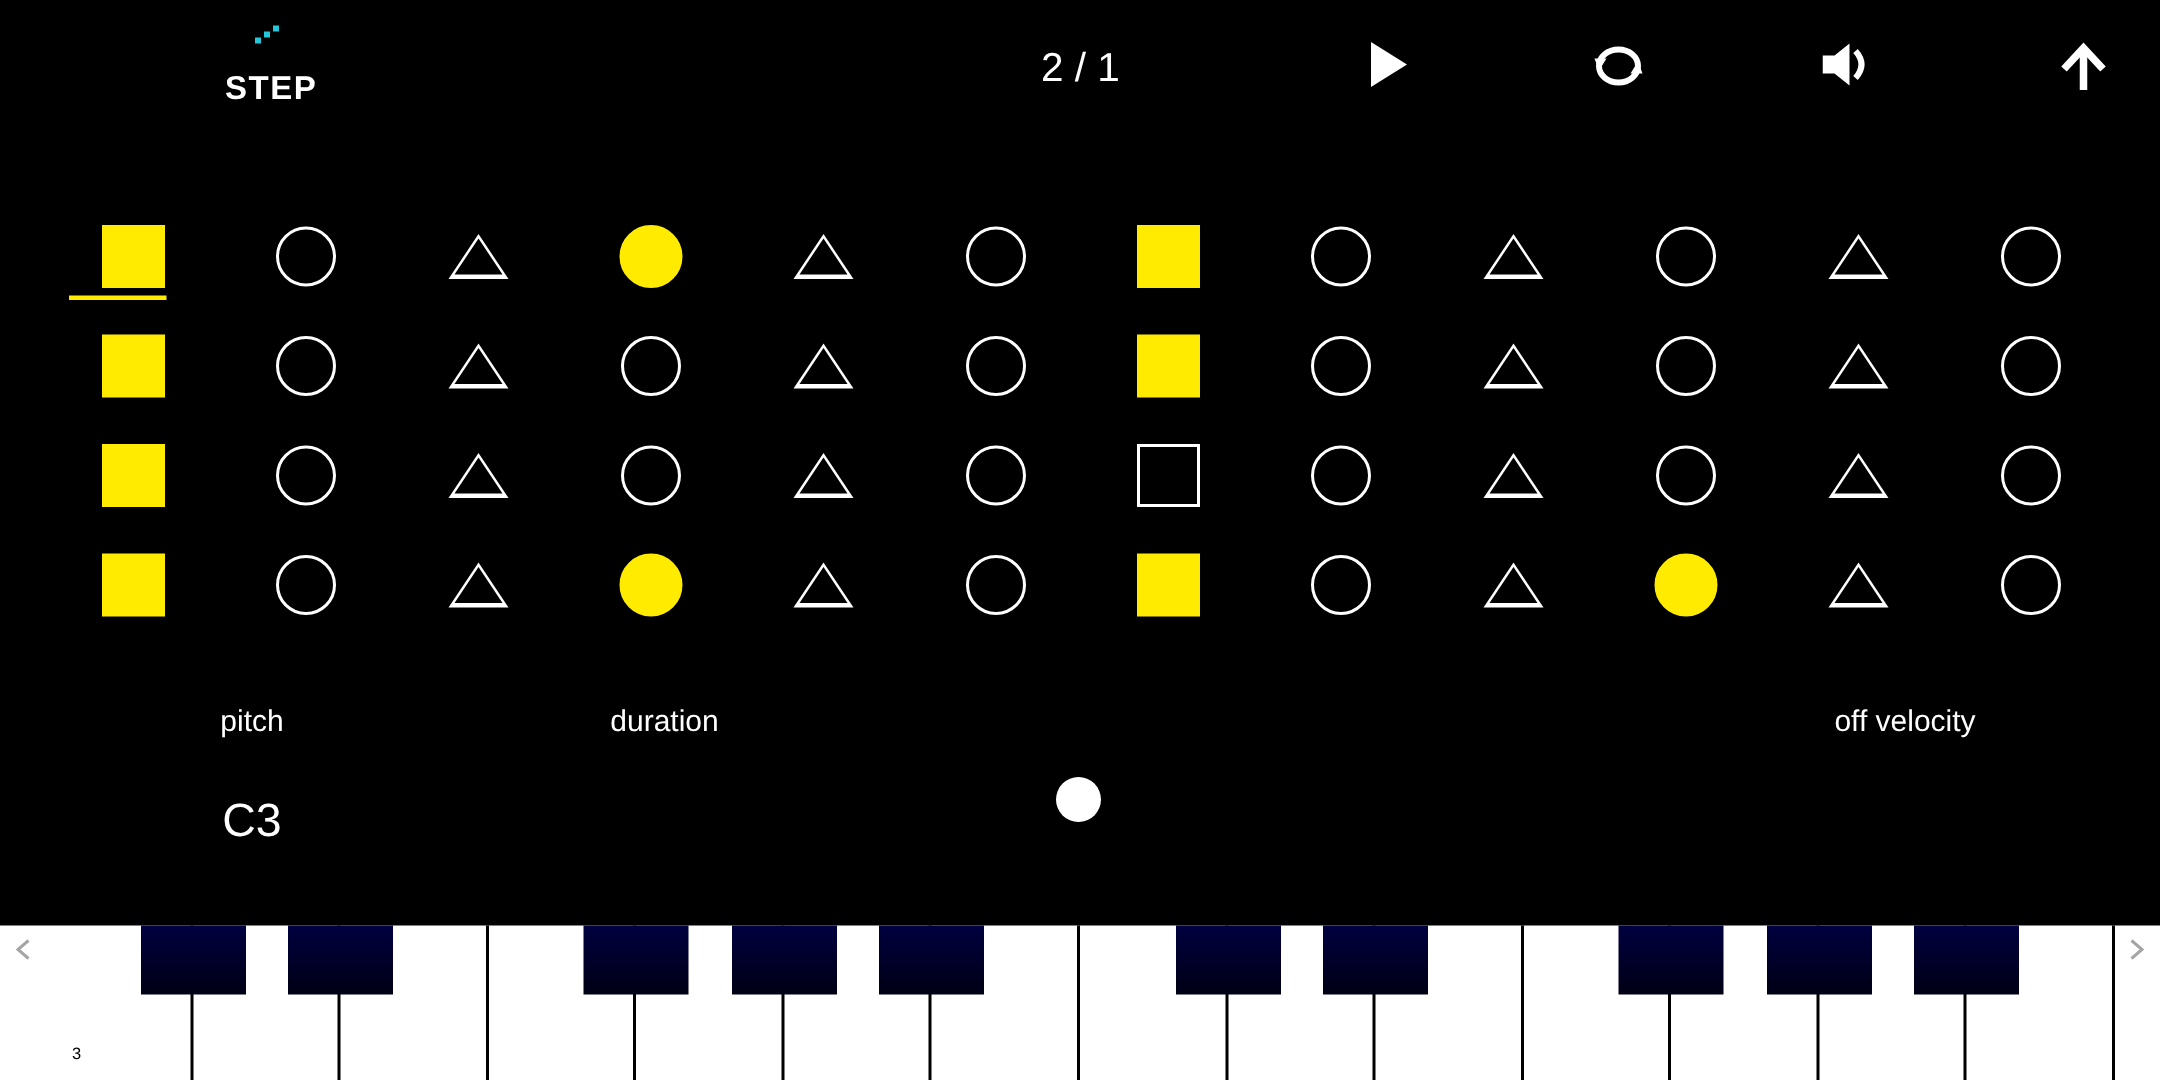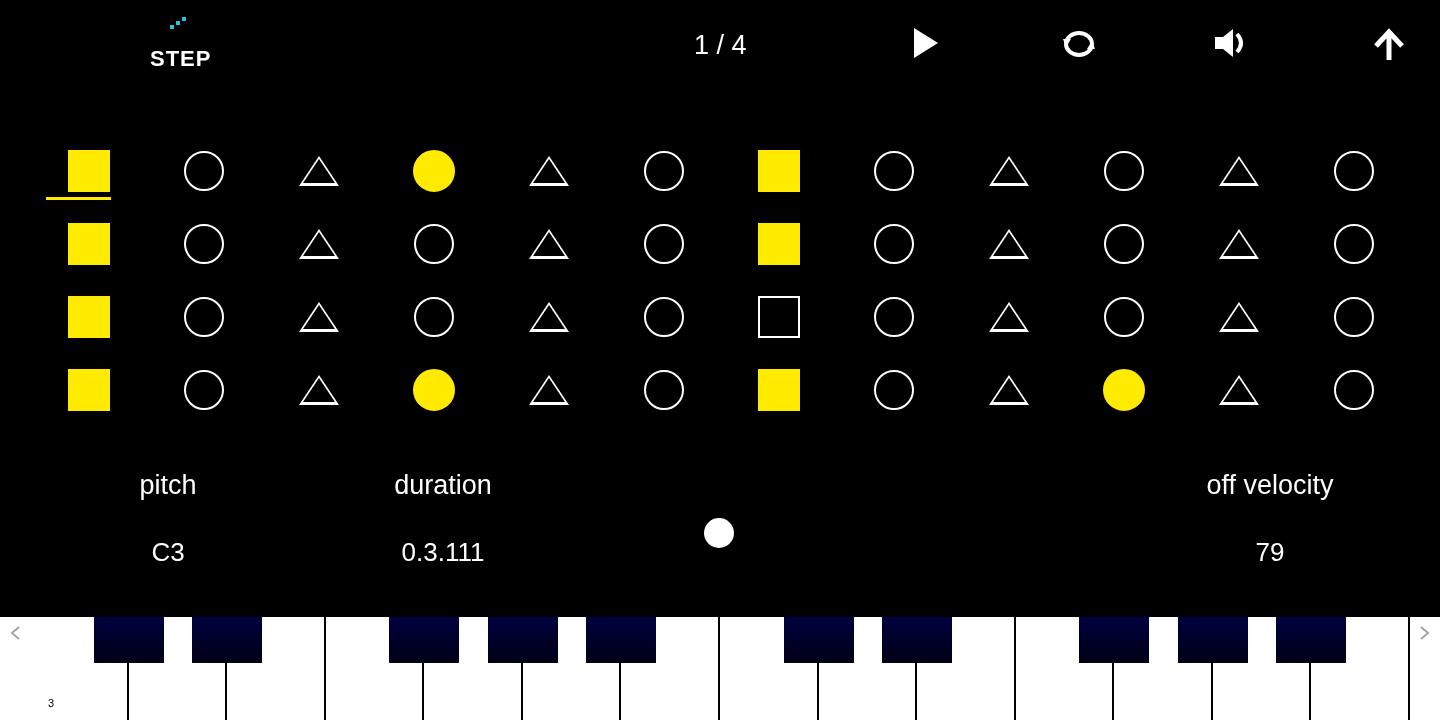--- a/index.html
+++ b/index.html
@@ -25,22 +25,22 @@
   .sq { width: 42px; height: 42px; background: #ffeb00; }
   .sq-empty { width: 42px; height: 42px; border: 2px solid #fff; }
   .cir { width: 40px; height: 40px; border: 2px solid #fff; border-radius: 50%; }
   .cir.fill { background: #ffeb00; border-color: #ffeb00; width: 42px; height: 42px; }
   .tri { width:0; height:0; border-left:20px solid transparent; border-right:20px solid transparent; border-bottom:30px solid #fff; position: relative; }
   .tri::after { content:""; position:absolute; top:3px; left:-16px; width:0; height:0; border-left:16px solid transparent; border-right:16px solid transparent; border-bottom:24px solid #000; }
 
   
   .params { position: absolute; top: 470px; left: 0; width: 100%; height: 120px; }
   .param { position: absolute; text-align: center; }
-  .param-label { font-size: 27px; font-weight: 400; display:block; }
-  .param-value { font-size: 26px; font-weight: 400; display:block; margin-top: 36px; }
+  .param-label { font-size: 20px; font-weight: 400; display:block; }
+  .param-value { font-size: 31px; font-weight: 400; display:block; margin-top: 36px; }
   .p-pitch   { left: 108px; width: 120px; }
   .p-dur     { left: 368px; width: 150px; }
   .p-onvel   { left: 910px; width: 170px; }
   .p-offvel  { left: 1180px; width: 180px; }
   .dot-slider { position: absolute; left: 704px; top: 48px; width: 30px; height: 30px; background: #fff; border-radius: 50%; cursor: pointer; }
 
   
   .kbd-wrap { position: absolute; left: 0; top: 616px; width: 1440px; height: 104px; background: #fff; border-top: 1px solid #000; }
   .kbd { position: absolute; left: 30px; width: 1380px; height: 104px; }
   .white-key { position: absolute; top: 0; width: 103px; height: 104px; border-right: 2px solid #000; cursor: pointer; }
@@ -57,21 +57,21 @@
   <span class="logo-stairs">
     <svg width="18" height="14">
         <g fill="#25c6da">
           <rect x="0" y="9" width="4" height="4"></rect>
           <rect x="6" y="5" width="4" height="4"></rect>
           <rect x="12" y="1" width="4" height="4"></rect>
         </g>
       </svg>
   </span>
   <span class="step-title">STEP</span>
-  <span class="page-num">1 / 4</span>
+  <span class="page-num">2 / 1</span>
 
   <span class="icon-btn icon-play">
     <svg width="26" height="30">
         <polygon points="0,0 0,30 24,15" fill="#fff"></polygon>
       </svg>
   </span>
   <span class="icon-btn icon-loop">
     <svg width="38" height="32" viewBox="0 0 38 32" fill="none" stroke="#fff" stroke-width="4">
       <path d="M6 16 A13 11 0 0 1 32 16"></path>
       <path d="M32 16 A13 11 0 0 1 6 16"></path>
@@ -249,28 +249,26 @@
     </div>
   </div>
 
 <div class="params">
   <div class="param p-pitch">
     <span class="param-label">pitch</span>
     <span class="param-value">C3</span>
   </div>
   <div class="param p-dur">
     <span class="param-label">duration</span>
-    <span class="param-value">0.3.111</span>
   </div>
   <div class="dot-slider"></div>
   <div class="param p-onvel">
   </div>
   <div class="param p-offvel">
     <span class="param-label">off velocity</span>
-    <span class="param-value">79</span>
   </div>
 </div>
 
 <div class="kbd-wrap">
   <span class="kbd-left-arrow">
     <svg width="16" height="16" stroke="#000" stroke-width="2" fill="none">
         <path d="M11 2 L4 8 L11 14"></path>
       </svg>
   </span>
   <span class="kbd-right-arrow">

